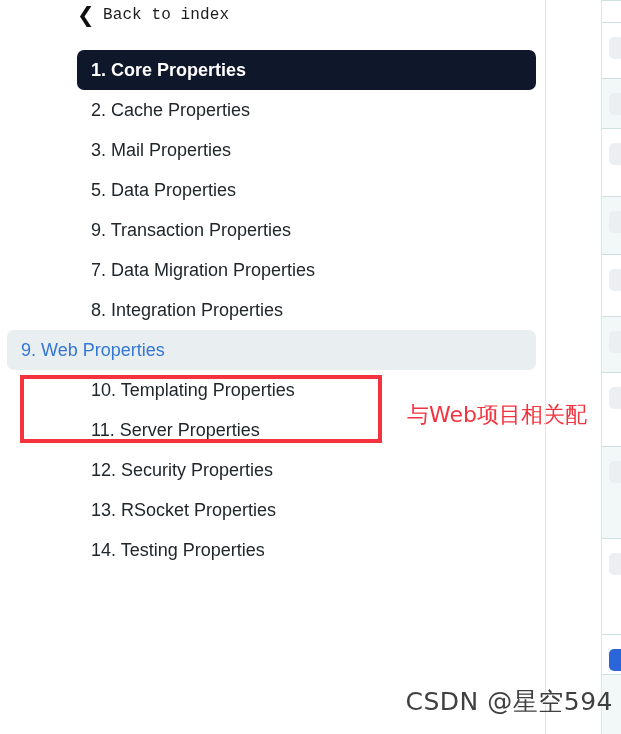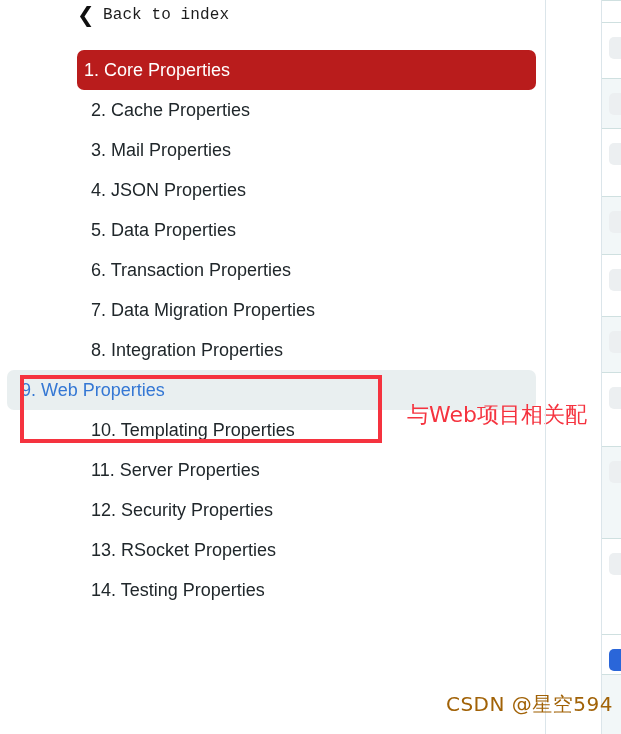--- a/index.html
+++ b/index.html
@@ -68,24 +68,23 @@
     margin: 0 9px 0 77px;
     padding: 9px 0 9px 14px;
     font-size: 18px;
     color: #20272b;
     text-decoration: none;
     border-radius: 7px;
     line-height: 22px;
     white-space: nowrap;
   }
   #toc .entry.active {
-    background: #b91c1c;
+    background: #0f172a;
     color: #ffffff;
-    font-weight: normal;
-    padding-left: 7px;
+    font-weight: bold;
   }
   #toc .entry.current {
     background: #e9eff0;
     color: #3477d4;
     margin-left: 7px;
   }
 
   
   #annotation-box {
     position: absolute;
@@ -144,22 +143,22 @@
     border-radius: 5px;
     background: #eceff1;
   }
   #right-panel .prow .chip.link { background: #2a66d9; }
 
   
   #watermark {
     position: absolute;
     right: 8px;
     bottom: 16px;
-    font-size: 20px;
-    color: #a16207;
+    font-size: 25px;
+    color: #404040;
     white-space: nowrap;
     font-family: "DejaVu Sans", "Liberation Sans", sans-serif;
     letter-spacing: 0.5px;
     margin-left: 24px;
   }
 </style>
 </head>
 <body>
 
 <div id="screen">
@@ -175,27 +174,24 @@
         <li>
           <a href="#" class="entry active">1. Core Properties</a>
         </li>
         <li>
           <a href="#" class="entry">2. Cache Properties</a>
         </li>
         <li>
           <a href="#" class="entry">3. Mail Properties</a>
         </li>
         <li>
-          <a href="#" class="entry">4. JSON Properties</a>
-        </li>
-        <li>
           <a href="#" class="entry">5. Data Properties</a>
         </li>
         <li>
-          <a href="#" class="entry">6. Transaction Properties</a>
+          <a href="#" class="entry">9. Transaction Properties</a>
         </li>
         <li>
           <a href="#" class="entry">7. Data Migration Properties</a>
         </li>
         <li>
           <a href="#" class="entry">8. Integration Properties</a>
         </li>
         <li>
           <a href="#" class="entry current">9. Web Properties</a>
         </li>

